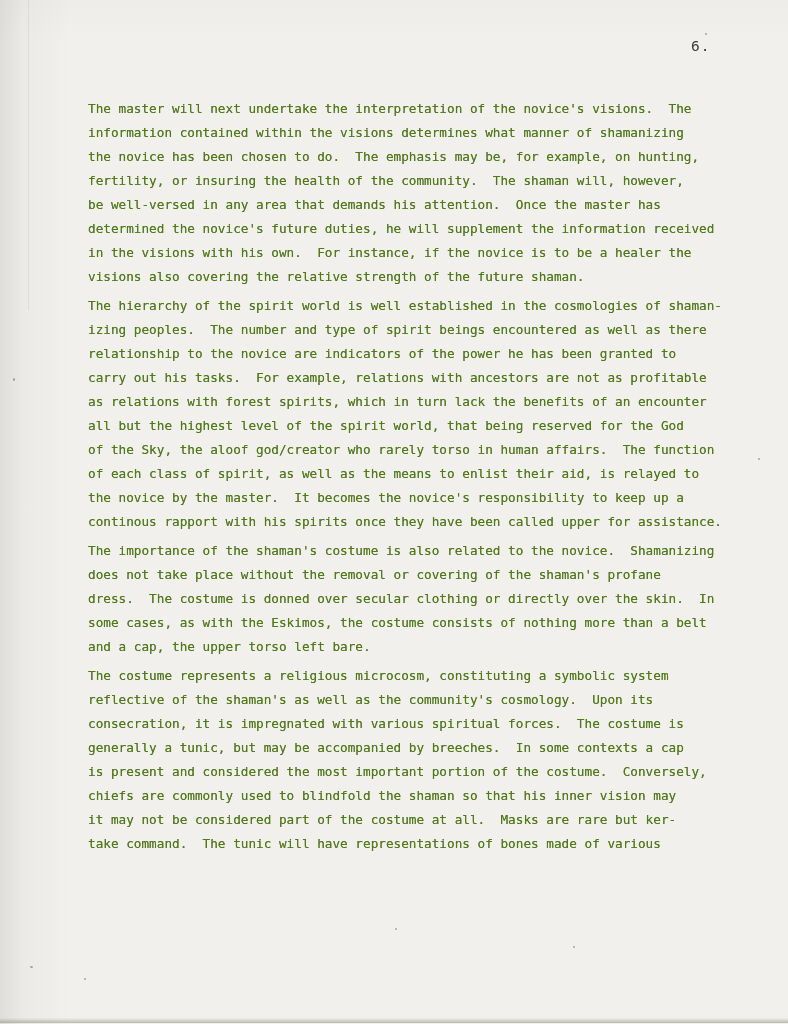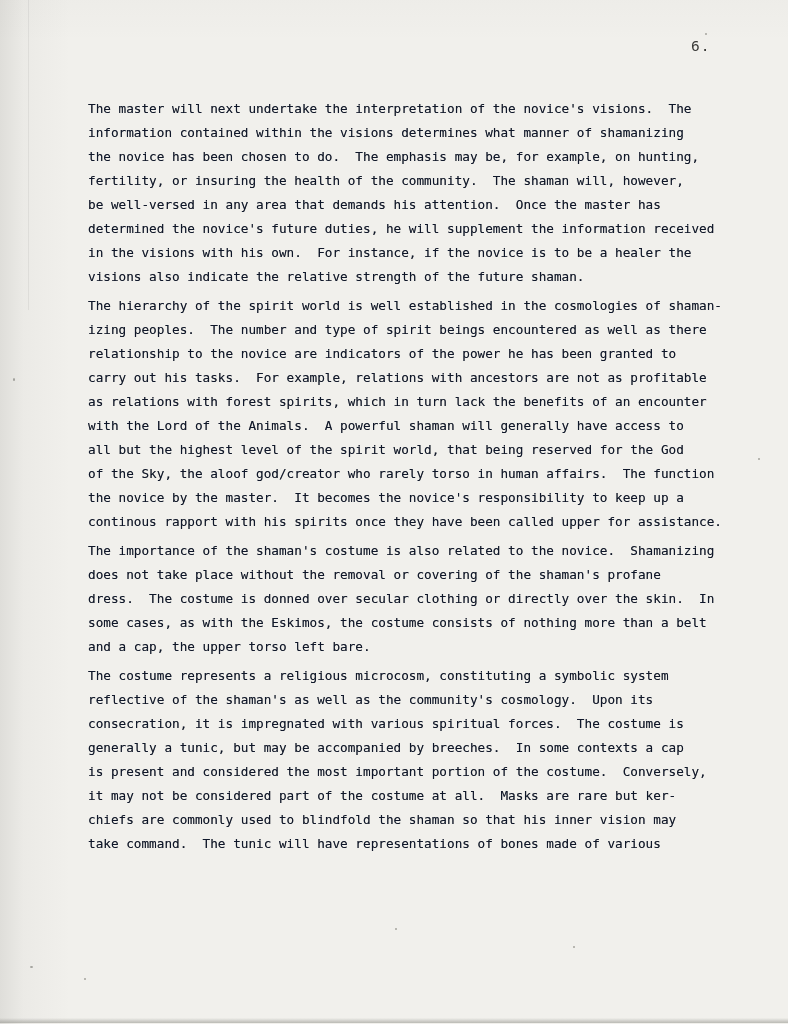--- a/index.html
+++ b/index.html
@@ -46,21 +46,21 @@
     left: 691px;
     font-size: 14.5px;
     color: #3a3a38;
     letter-spacing: 1px;
   }
   .typed-text {
     position: absolute;
     left: 88px;
     top: 97px;
     width: 660px;
-    color: #0f172a;
+    color: #4d7c0f;
     font-size: 12.7px;
     text-shadow: 0 0 0.5px rgba(52,52,50,0.55);
   }
   .paragraph {
     margin: 0 0 5px 0;
   }
   .line {
     white-space: pre;
     line-height: 24px;
     height: 24px;
@@ -91,49 +91,49 @@
 
 <div class="typed-text">
     <div class="paragraph">
       <div class="line">The master will next undertake the interpretation of the novice's visions.  The</div>
       <div class="line">information contained within the visions determines what manner of shamanizing</div>
       <div class="line">the novice has been chosen to do.  The emphasis may be, for example, on hunting,</div>
       <div class="line">fertility, or insuring the health of the community.  The shaman will, however,</div>
       <div class="line">be well-versed in any area that demands his attention.  Once the master has</div>
       <div class="line">determined the novice's future duties, he will supplement the information received</div>
       <div class="line">in the visions with his own.  For instance, if the novice is to be a healer the</div>
-      <div class="line">visions also indicate the relative strength of the future shaman.</div>
+      <div class="line">visions also covering the relative strength of the future shaman.</div>
     </div>
     <div class="paragraph">
       <div class="line">The hierarchy of the spirit world is well established in the cosmologies of shaman-</div>
       <div class="line">izing peoples.  The number and type of spirit beings encountered as well as there</div>
       <div class="line">relationship to the novice are indicators of the power he has been granted to</div>
       <div class="line">carry out his tasks.  For example, relations with ancestors are not as profitable</div>
       <div class="line">as relations with forest spirits, which in turn lack the benefits of an encounter</div>
-      <div class="line">with the Lord of the Animals.  A powerful shaman will generally have access to</div>
       <div class="line">all but the highest level of the spirit world, that being reserved for the God</div>
       <div class="line">of the Sky, the aloof god/creator who rarely torso in human affairs.  The function</div>
+      <div class="line">of each class of spirit, as well as the means to enlist their aid, is relayed to</div>
       <div class="line">the novice by the master.  It becomes the novice's responsibility to keep up a</div>
       <div class="line">continous rapport with his spirits once they have been called upper for assistance.</div>
     </div>
     <div class="paragraph">
       <div class="line">The importance of the shaman's costume is also related to the novice.  Shamanizing</div>
       <div class="line">does not take place without the removal or covering of the shaman's profane</div>
       <div class="line">dress.  The costume is donned over secular clothing or directly over the skin.  In</div>
       <div class="line">some cases, as with the Eskimos, the costume consists of nothing more than a belt</div>
       <div class="line">and a cap, the upper torso left bare.</div>
     </div>
     <div class="paragraph">
       <div class="line">The costume represents a religious microcosm, constituting a symbolic system</div>
       <div class="line">reflective of the shaman's as well as the community's cosmology.  Upon its</div>
       <div class="line">consecration, it is impregnated with various spiritual forces.  The costume is</div>
       <div class="line">generally a tunic, but may be accompanied by breeches.  In some contexts a cap</div>
       <div class="line">is present and considered the most important portion of the costume.  Conversely,</div>
+      <div class="line">chiefs are commonly used to blindfold the shaman so that his inner vision may</div>
       <div class="line">it may not be considered part of the costume at all.  Masks are rare but ker-</div>
-      <div class="line">chiefs are commonly used to blindfold the shaman so that his inner vision may</div>
       <div class="line">take command.  The tunic will have representations of bones made of various</div>
     </div>
   </div>
 
 <div class="speck s1"></div>
 <div class="speck s2"></div>
 <div class="speck s3"></div>
 <div class="speck s4"></div>
 <div class="speck s5"></div>
 <div class="speck s6"></div>

